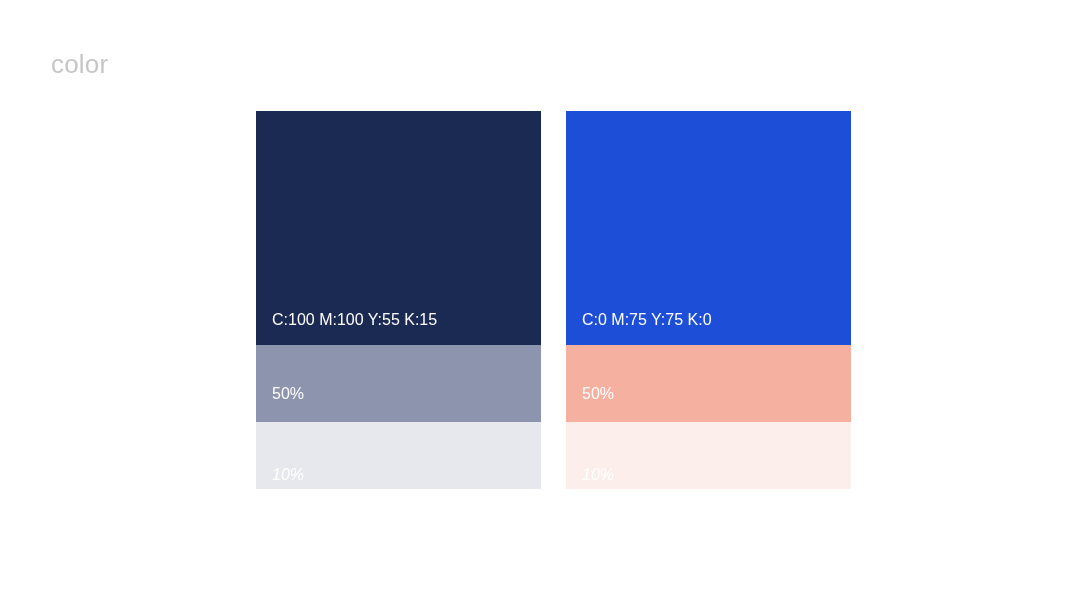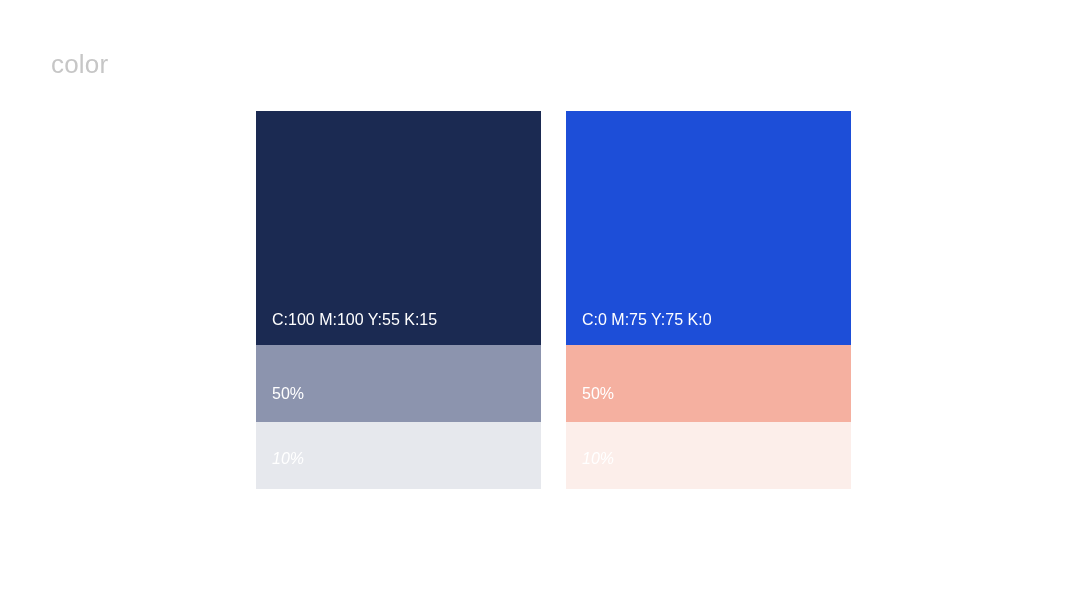--- a/index.html
+++ b/index.html
@@ -64,21 +64,21 @@
     padding-bottom: 18px;
     white-space: nowrap;
     user-select: none;
   }
 
   .band-tint50 .band-label {
     padding-bottom: 21px;
   }
 
   .band-tint10 .band-label {
-    padding-bottom: 23px;
+    padding-bottom: 7px;
     font-style: italic;
   }
 </style>
 </head>
 <body style="background: rgb(255, 255, 255);">
 
 <h1 class="page-title" style="color: rgb(198, 198, 198);">color</h1>
 
 <div class="swatch-board">
 

